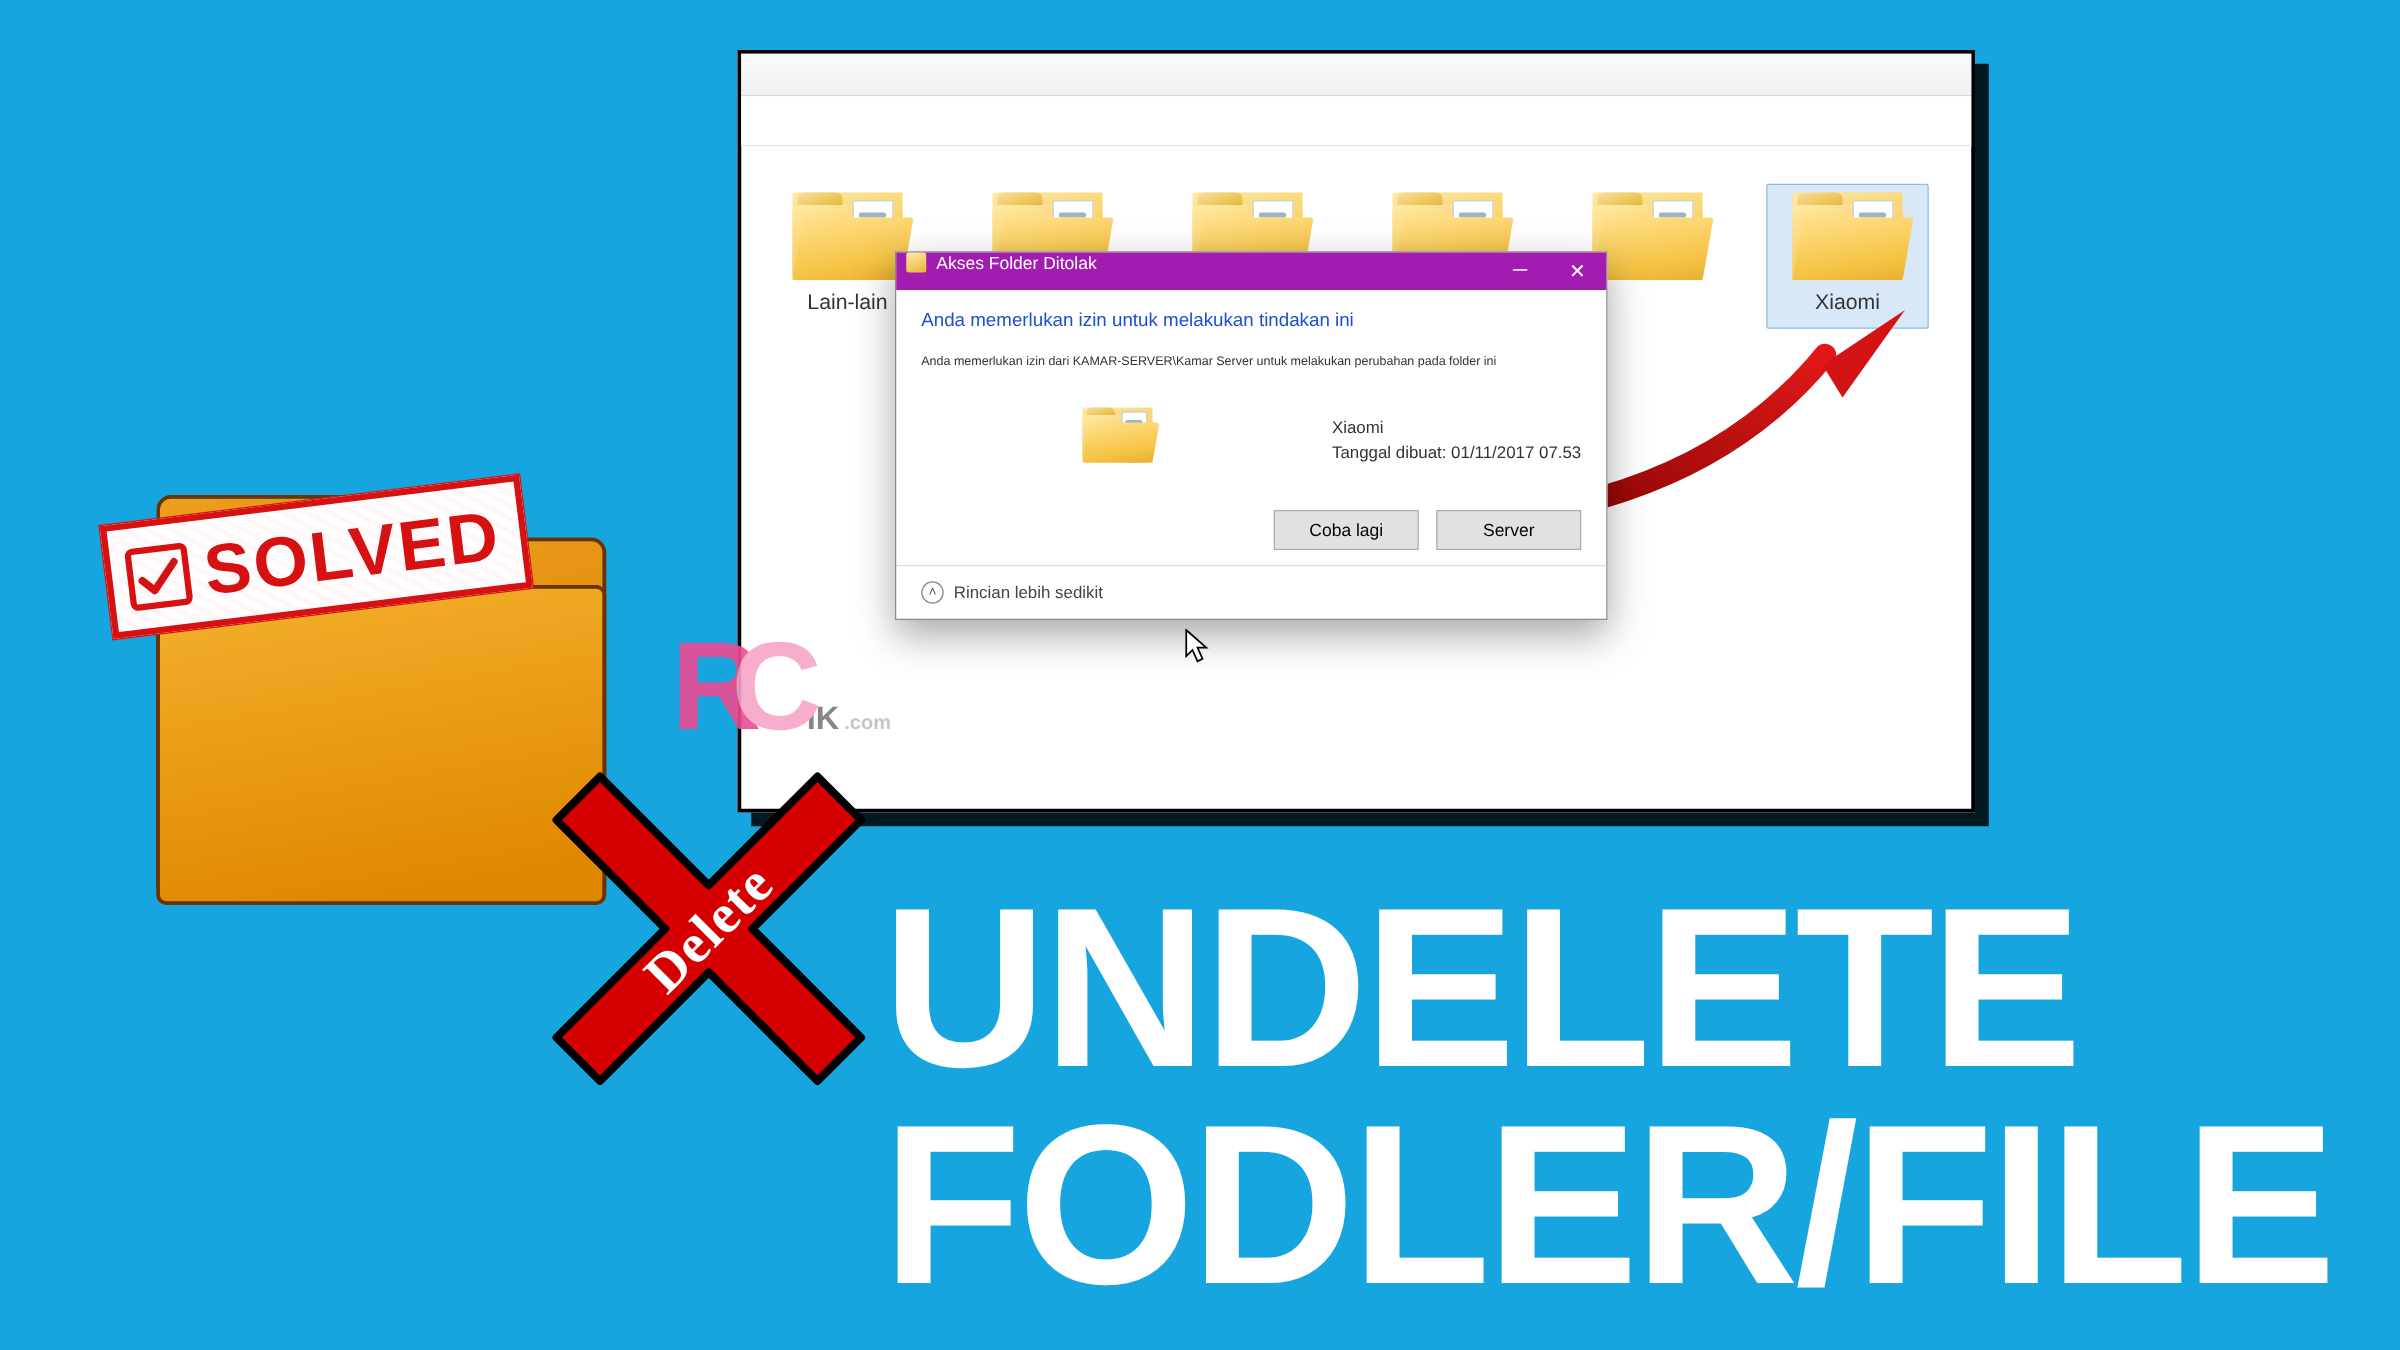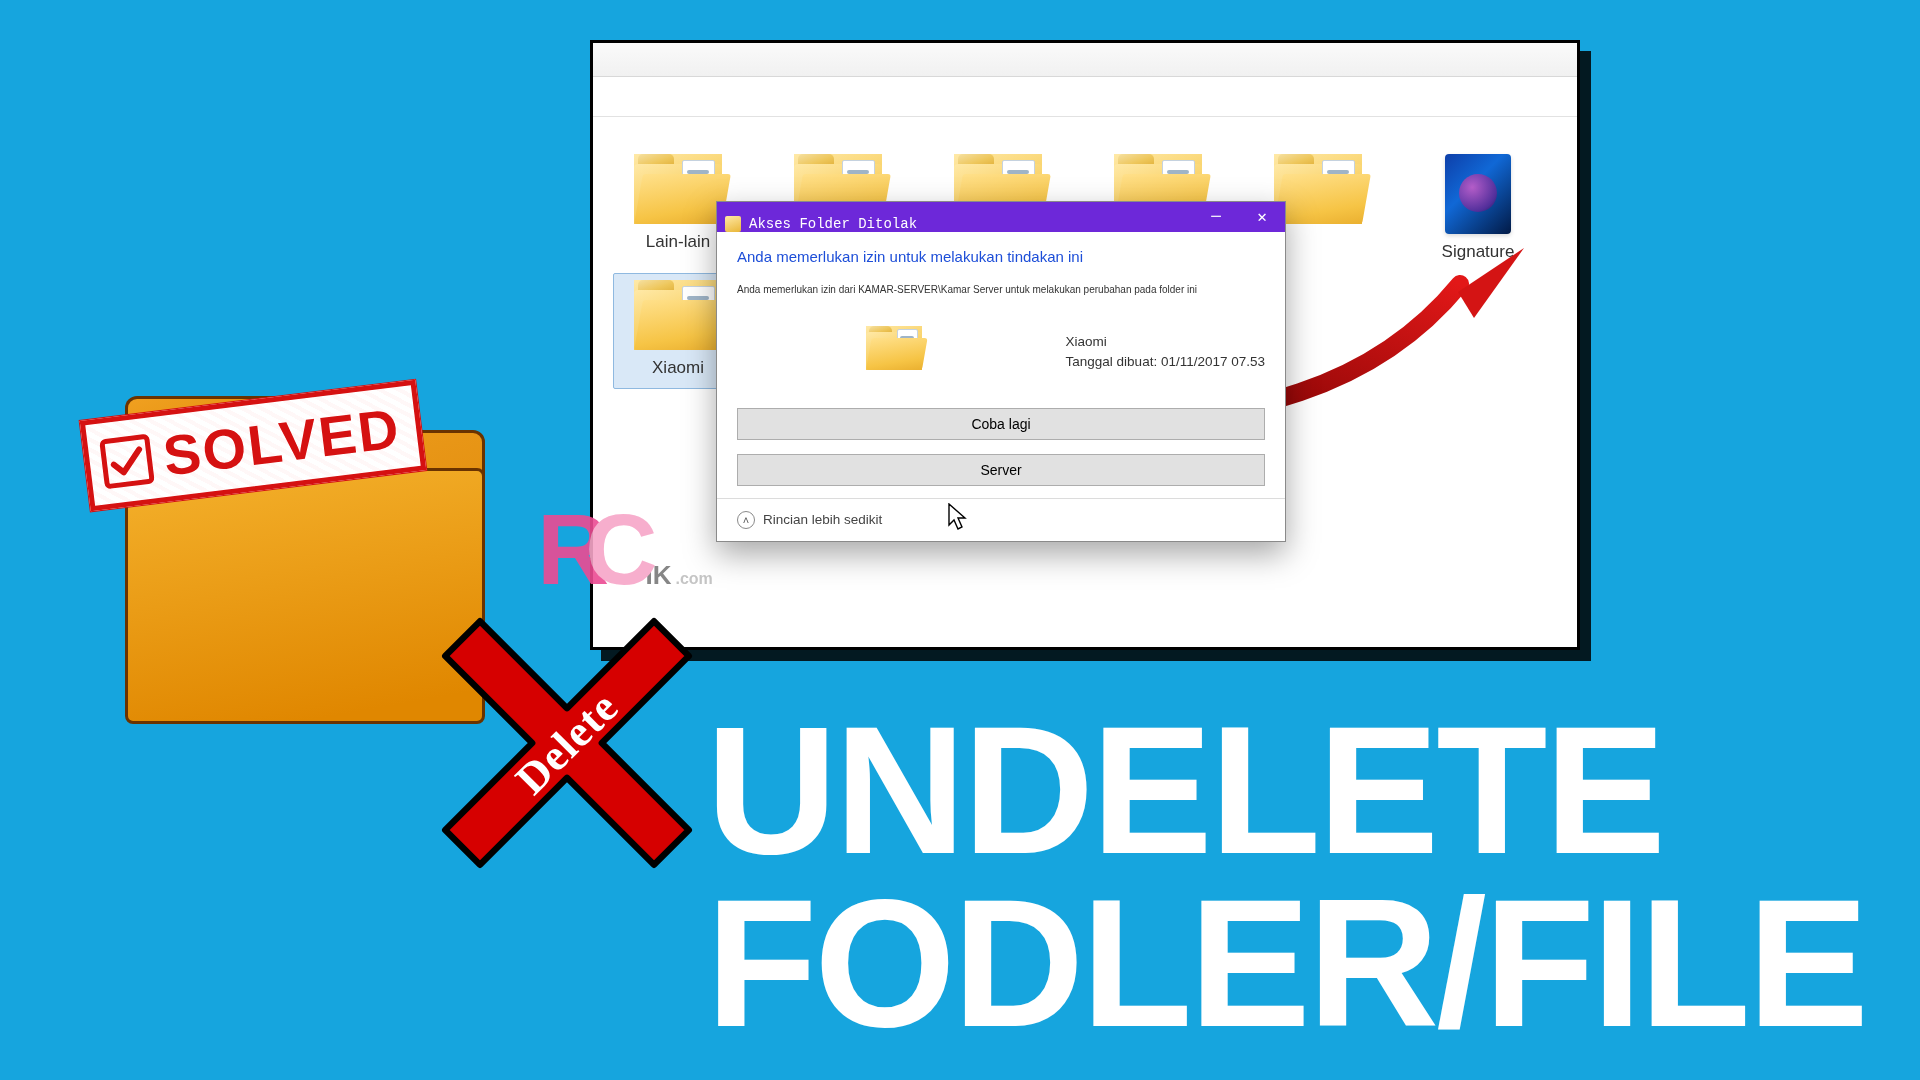--- a/index.html
+++ b/index.html
@@ -137,27 +137,26 @@
     position:absolute;
     left:716px; top:201px;
     width:570px;
     background:#fff;
     border:1px solid #8a8a8a;
     box-shadow:0 12px 30px rgba(0,0,0,.35);
     z-index:10;
   }
   .dialog .titlebar{
     height:30px;
-    background:#6d28d9;
+    background:#a21caf;
     color:#fff;
     display:flex;
-    align-items:flex-end;
+    align-items:flex-start;
     font-size:14px;
     padding:0 0 0 8px;
-    font-family:Liberation Mono, monospace;
   }
   .dialog .titlebar .ico{
     width:16px;height:16px;margin-right:8px;
     background:linear-gradient(160deg,#ffe9a7,#e9b637);
     border-radius:2px;
     position:relative;
   }
   .dialog .titlebar .grow{flex:1;}
   .dialog .titlebar .btn{
     width:46px;height:30px;
@@ -180,21 +179,20 @@
     max-width:470px;
   }
   .dialog .body .obj{
     display:flex;gap:14px;align-items:center;
     margin:10px 0 16px 0;
   }
   .dialog .body .obj .meta{font-size:13.5px;line-height:1.45;}
   .dialog .buttons{
     display:flex;justify-content:flex-end;gap:14px;
     padding:0 20px 12px;
-    flex-direction:column;
   }
   .dialog .buttons button{
     min-width:116px;height:32px;
     font-size:14px;
     background:#e1e1e1;
     border:1px solid #adadad;
     cursor:pointer;
   }
   .dialog .details{
     border-top:1px solid #dcdcdc;
@@ -360,24 +358,20 @@
         </div>
       <div></div>
     </div>
     <div class="folder-item">
       <div class="folder-glyph">
           <div class="paper"></div>
           <div class="front"></div>
         </div>
       <div></div>
     </div>
-    <div class="folder-item">
-      <div class="card-folder"></div>
-      <div>Signature</div>
-    </div>
     <div class="folder-item selected">
       <div class="folder-glyph">
           <div class="paper"></div>
           <div class="front"></div>
         </div>
       <div>Xiaomi</div>
     </div>
   </div>
 </div>
 

